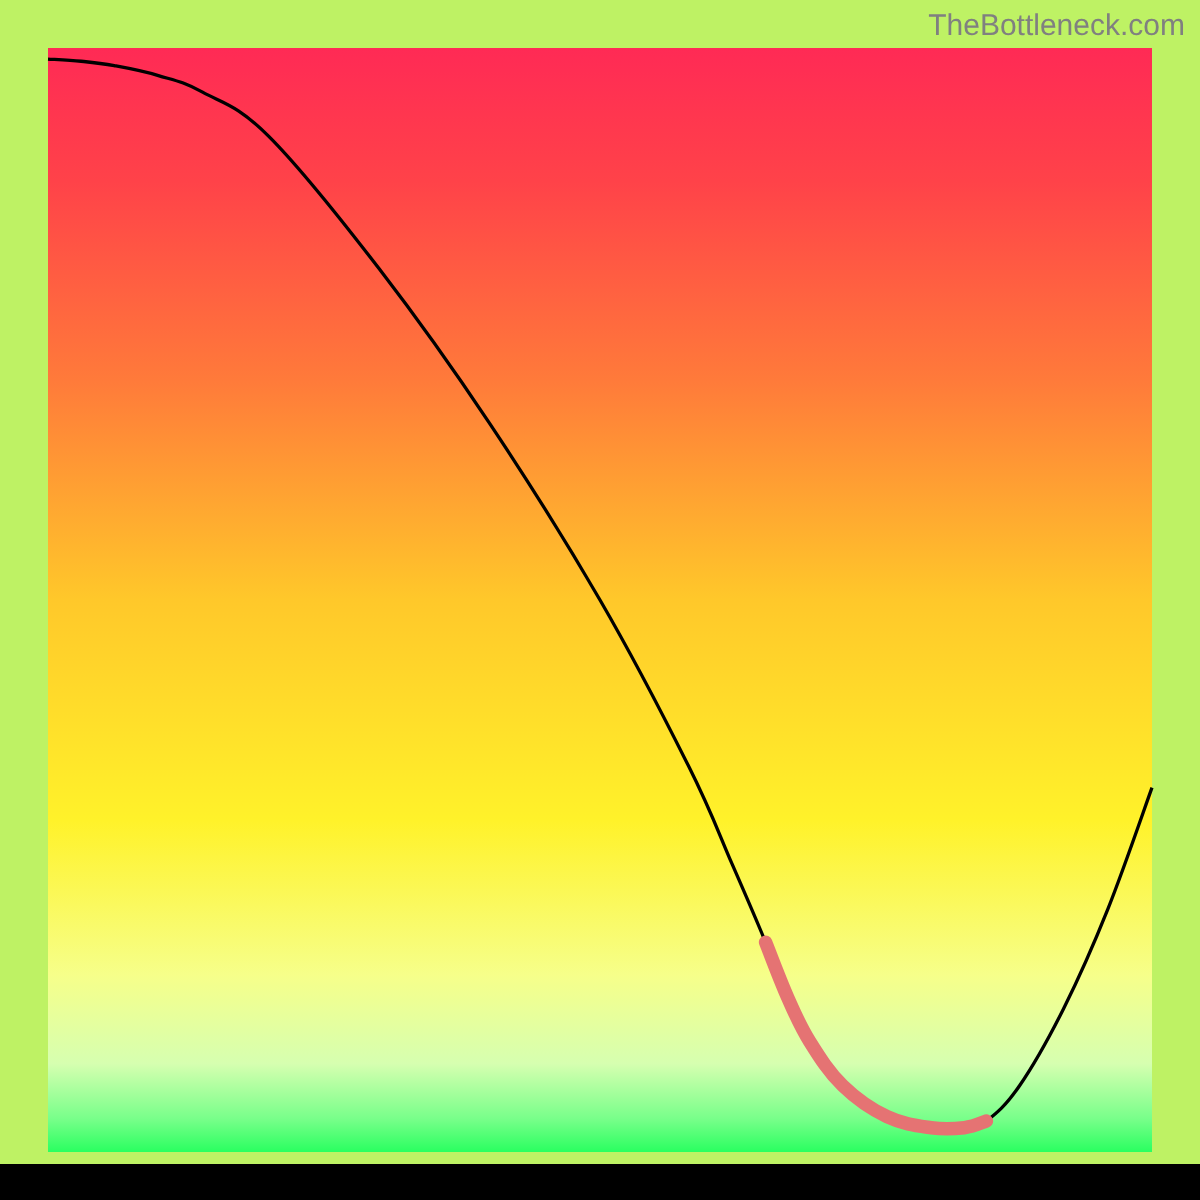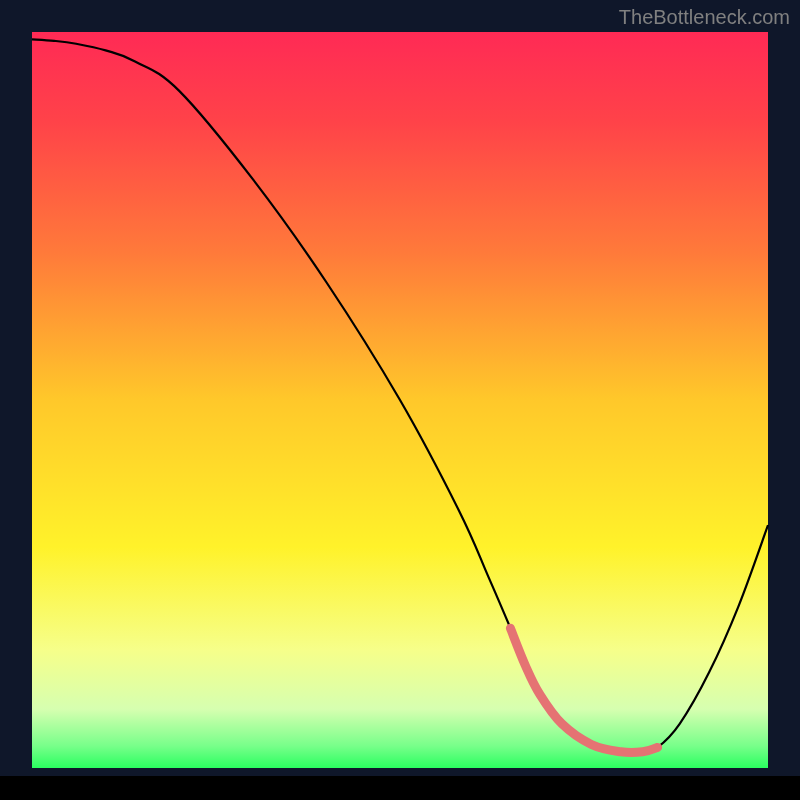--- a/index.html
+++ b/index.html
@@ -7,21 +7,21 @@
     padding: 0;
     width: 800px;
     height: 800px;
     background: #000;
     overflow: hidden;
   }
   .chart-container {
     position: relative;
     width: 800px;
     height: 776px;
-    background: #0f172a;
+    background: #bef264;
   }
   .watermark {
     position: absolute;
     top: 6px;
     right: 10px;
     color: #808080;
     font-family: Arial, sans-serif;
     font-size: 20px;
     font-weight: 500;
     z-index: 10;

